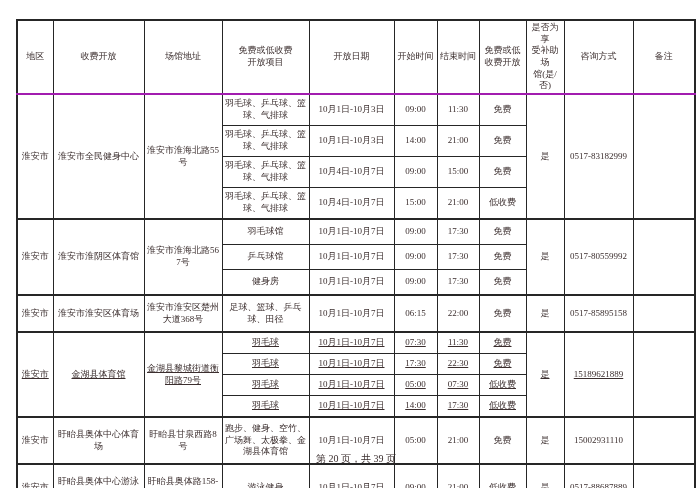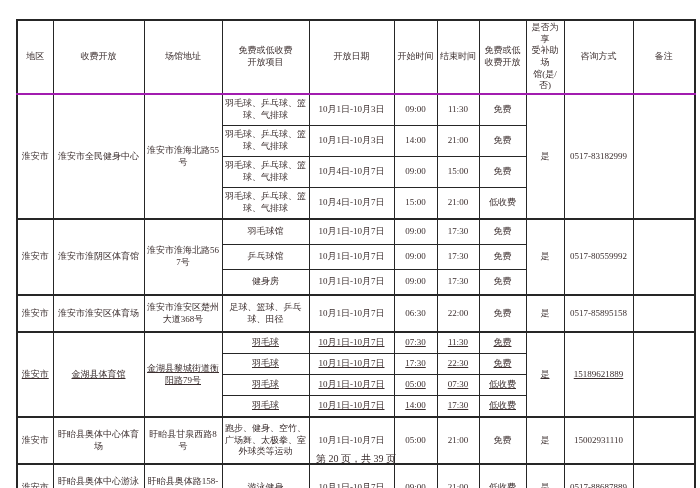--- a/index.html
+++ b/index.html
@@ -162,21 +162,21 @@
       <td>17:30</td>
       <td>免费</td>
     </tr>
 
     <tr class="group-start h-g3">
       <td>淮安市</td>
       <td>淮安市淮安区体育场</td>
       <td class="cell-address">淮安市淮安区楚州大道368号</td>
       <td class="cell-item">足球、篮球、乒乓球、田径</td>
       <td class="cell-date">10月1日-10月7日</td>
-      <td>06:30</td>
+      <td>06:15</td>
       <td>22:00</td>
       <td>免费</td>
       <td>是</td>
       <td>0517-85895158</td>
       <td></td>
     </tr>
 
     <tr class="group-start h-g4">
       <td rowspan="4">淮安市</td>
       <td rowspan="4">金湖县体育馆</td>
@@ -209,21 +209,21 @@
       <td class="cell-date">10月1日-10月7日</td>
       <td>14:00</td>
       <td>17:30</td>
       <td>低收费</td>
     </tr>
 
     <tr class="group-start h-g5">
       <td>淮安市</td>
       <td>盱眙县奥体中心体育场</td>
       <td class="cell-address">盱眙县甘泉西路8号</td>
-      <td class="cell-item">跑步、健身、空竹、广场舞、太极拳、室外球类等运动</td>
+      <td class="cell-item">跑步、健身、空竹、广场舞、太极拳、金湖县体育馆</td>
       <td class="cell-date">10月1日-10月7日</td>
       <td>05:00</td>
       <td>21:00</td>
       <td>免费</td>
       <td>是</td>
       <td>15002931110</td>
       <td></td>
     </tr>
 
     <tr class="group-start h-g6">

